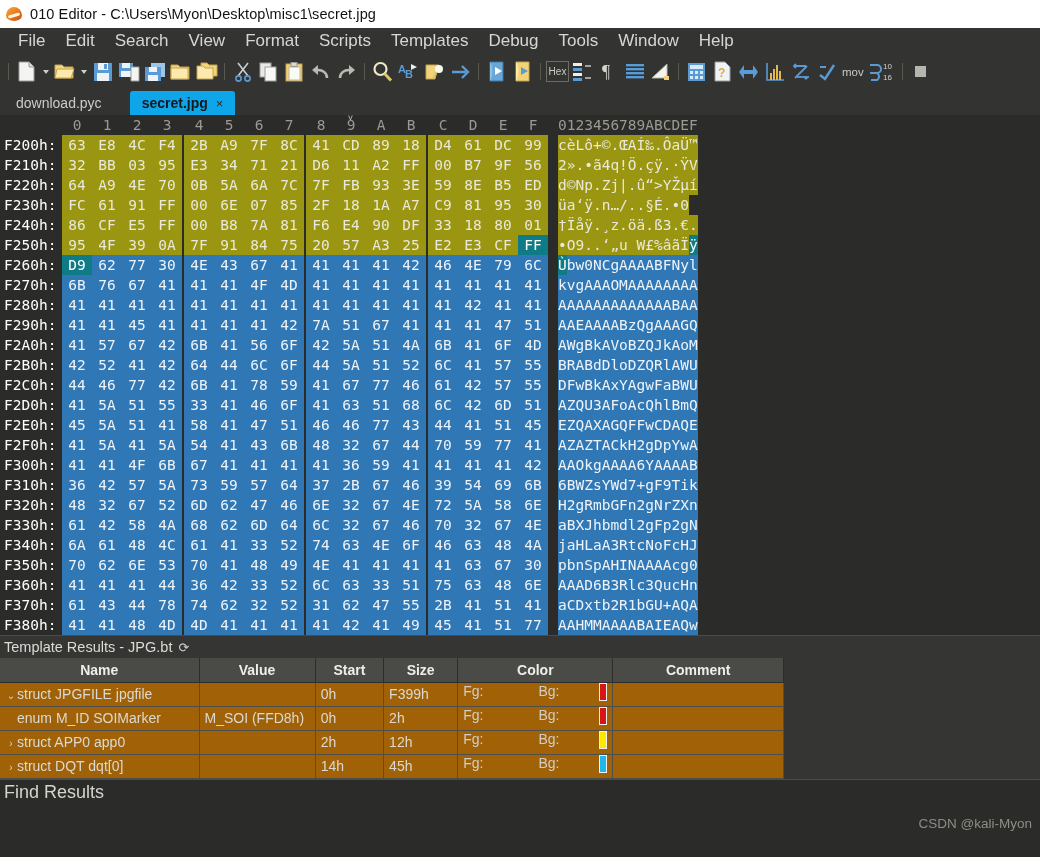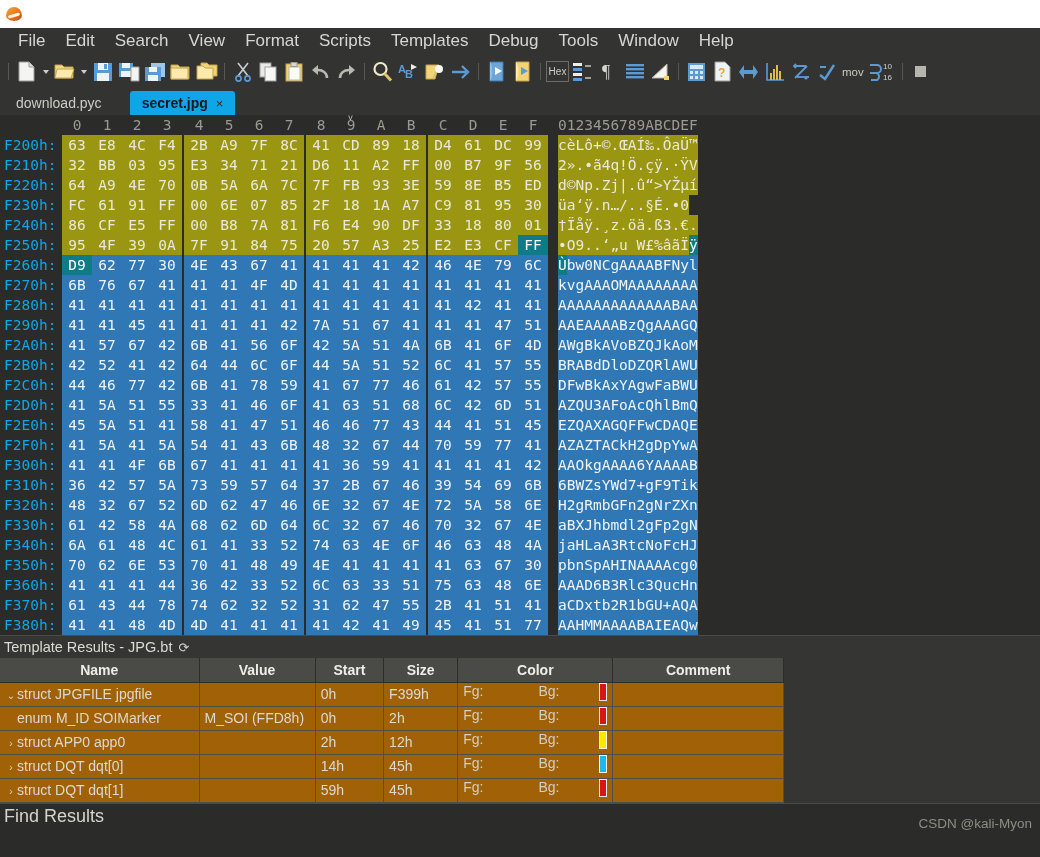--- a/index.html
+++ b/index.html
@@ -149,21 +149,21 @@
     background: #2b2b29;
     position: relative;
   }
   .hex-grid {
     font-family: "DejaVu Sans Mono", "Liberation Mono", monospace;
     font-size: 14.5px;
   }
   .addr-col {
     width: 62px;
     flex: 0 0 62px;
-    color: #0ea5e9;
+    color: #ffffff;
     text-align: left;
     padding-left: 4px;
     background: #2b2b29;
   }
   .hx {
     width: 30px;
     flex: 0 0 30px;
     text-align: center;
     color: #d9d8cf;
     position: relative;
@@ -285,20 +285,21 @@
 </head>
 <body>
 
 <div class="rootwrap">
 
   <div class="titlebar">
     <div class="titlebar-icon">
       <div class="leaf"></div>
         <div class="slit"></div>
     </div>
+    <div class="titlebar-text">010 Editor - C:\Users\Myon\Desktop\misc1\secret.jpg</div>
   </div>
 
   <div class="menubar">
     <div class="menu-item">File</div>
     <div class="menu-item">Edit</div>
     <div class="menu-item">Search</div>
     <div class="menu-item">View</div>
     <div class="menu-item">Format</div>
     <div class="menu-item">Scripts</div>
     <div class="menu-item">Templates</div>
@@ -1253,34 +1254,20 @@
             <td class="c-size">45h</td>
             <td class="c-color">
               <div class="colorcell">
                 <span class="fg">Fg:</span>
                 <span class="bgl">Bg:</span>
                 <span class="swatch" style="background:#1fb8ee"></span>
               </div>
             </td>
             <td class="c-comment"></td>
           </tr>
-          <tr>
-            <td class="c-name indent1"><span class="twisty">›</span><span>struct DQT dqt[1]</span></td>
-            <td class="c-value"></td>
-            <td class="c-start">59h</td>
-            <td class="c-size">45h</td>
-            <td class="c-color">
-              <div class="colorcell">
-                <span class="fg">Fg:</span>
-                <span class="bgl">Bg:</span>
-                <span class="swatch" style="background:#d61616"></span>
-              </div>
-            </td>
-            <td class="c-comment"></td>
-          </tr>
         </tbody>
     </table>
   </div>
 
   <div class="find-bar">
     <span>Find Results</span>
   </div>
 
   <div class="watermark">CSDN @kali-Myon</div>
 </div>

